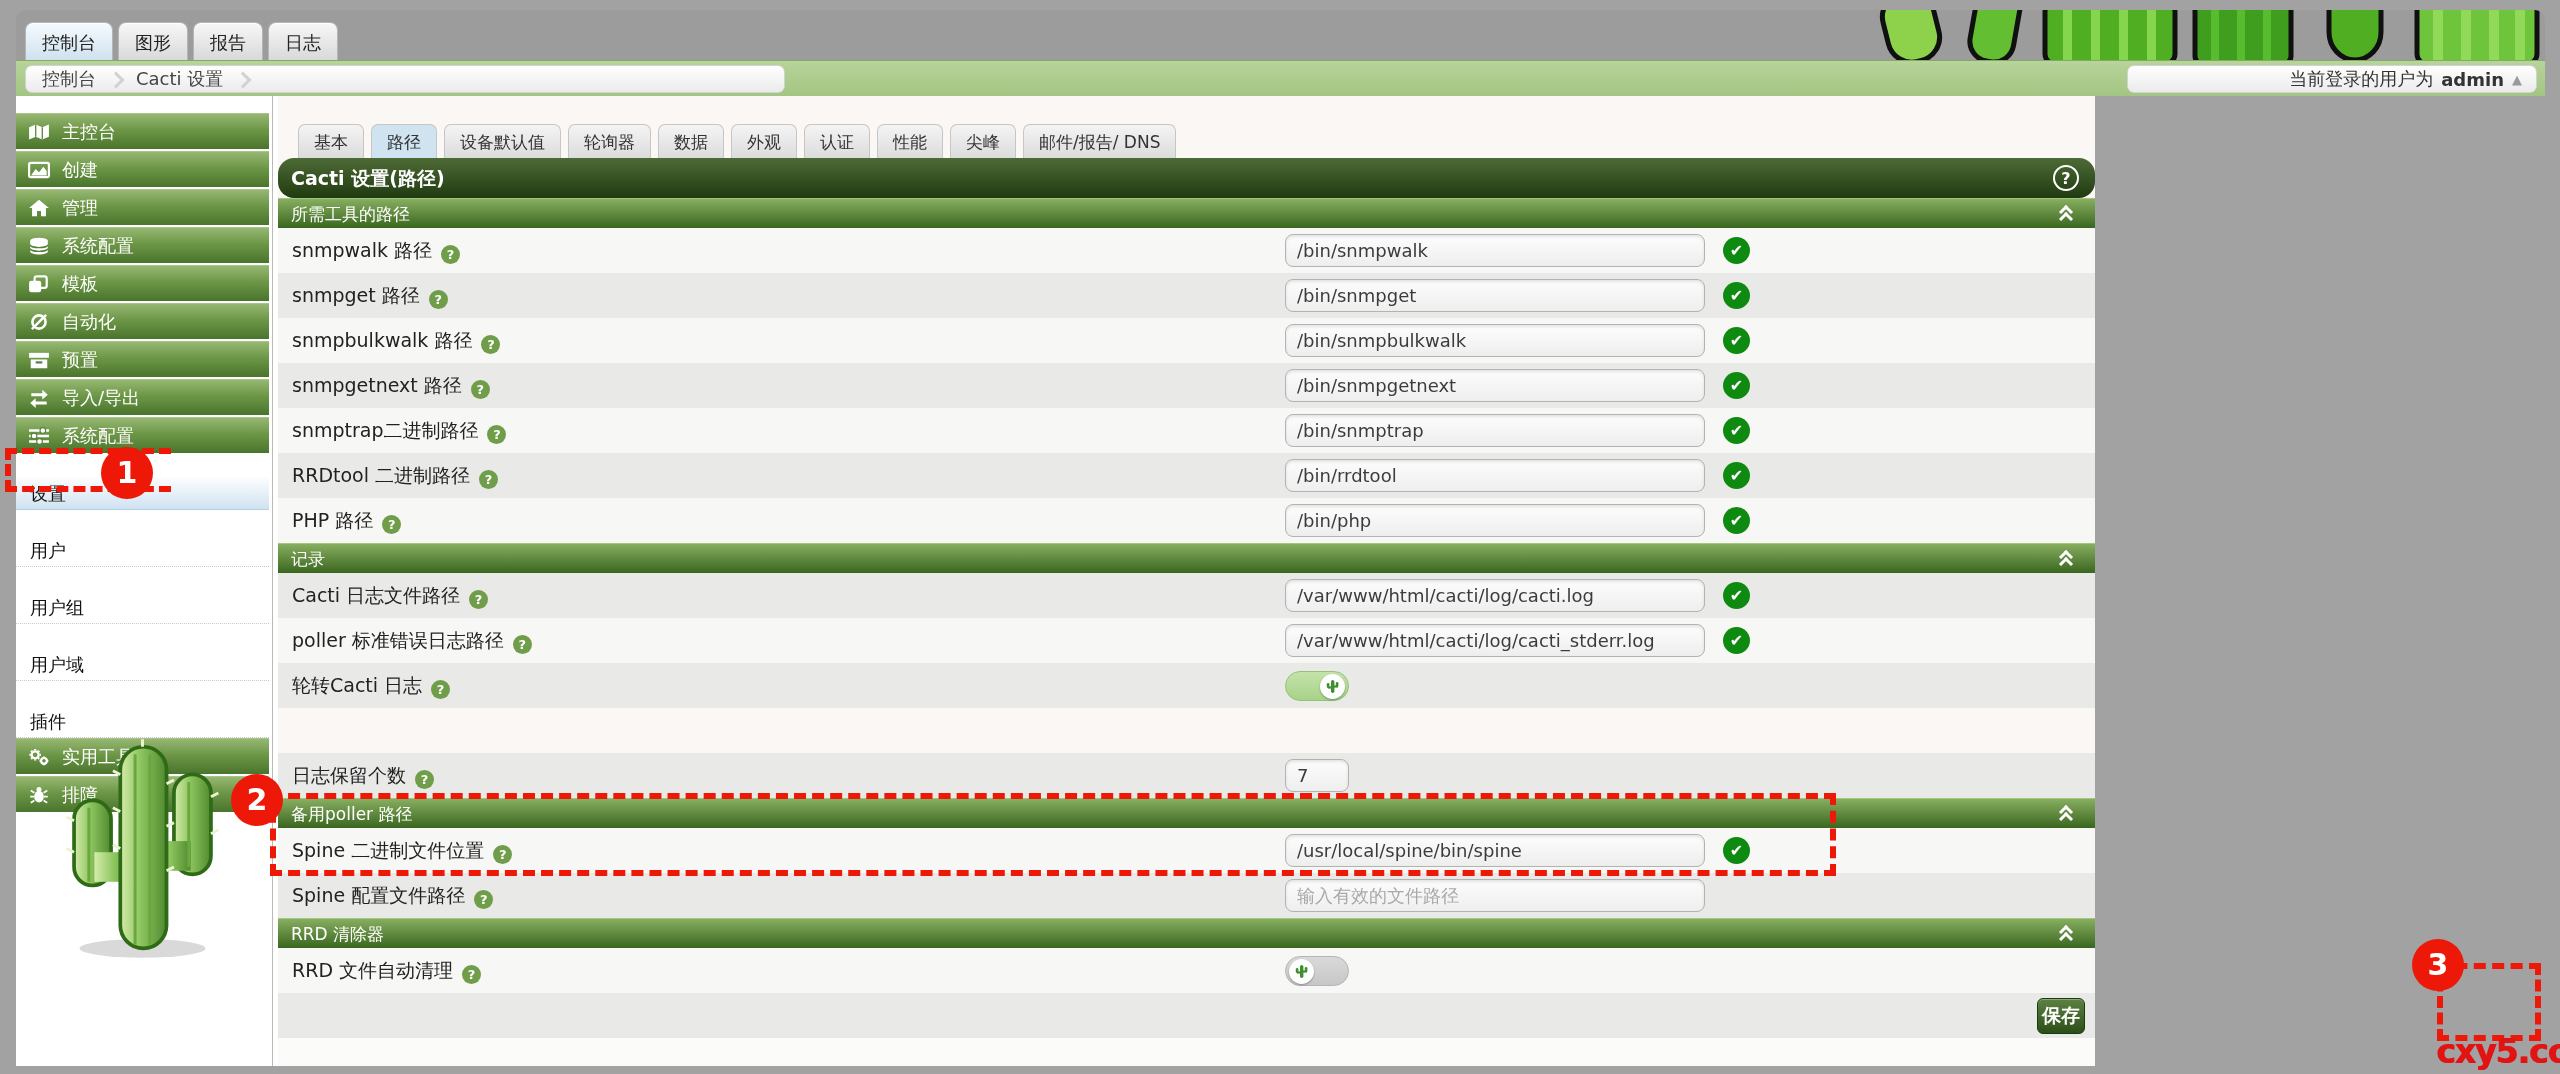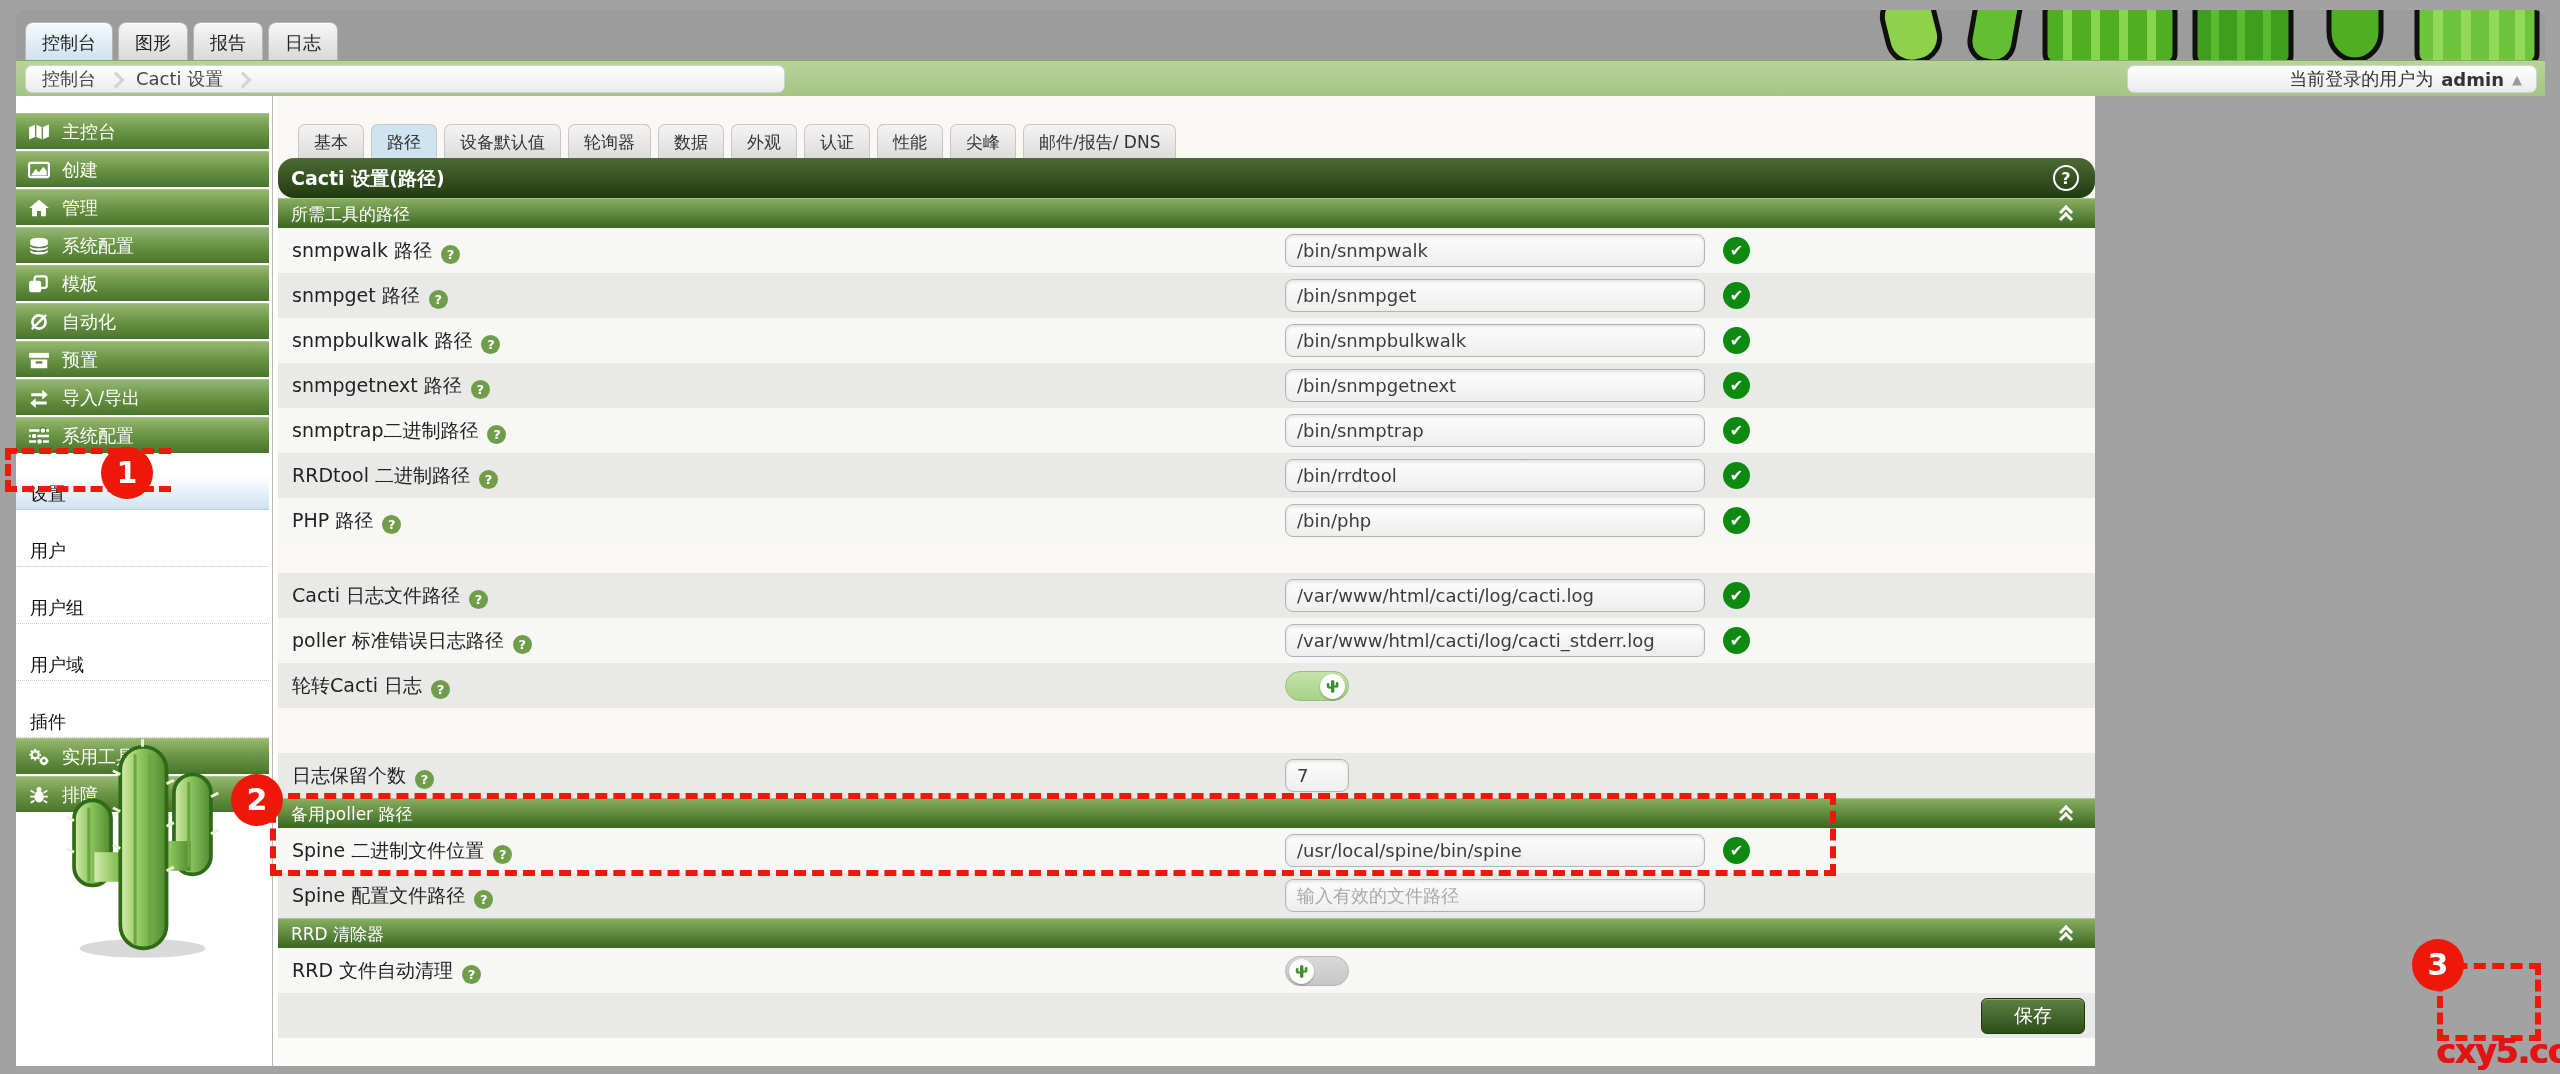--- a/index.html
+++ b/index.html
@@ -78,23 +78,23 @@
              background:linear-gradient(#f3f3f3,#e2e2e2); font-size:17px; color:#555; line-height:28px; padding:0 10px; }
   .sel-caret { position:absolute; right:9px; top:0; font-size:11px; color:#777; line-height:30px; }
   .toggle { position:absolute; left:1007px; top:8px; width:64px; height:30px; border-radius:15px; }
   .toggle.on { background:linear-gradient(#c4e3ab,#a7d287); border:1px solid #96c178; }
   .toggle.off { background:linear-gradient(#d9d9d9,#c7c7c7); border:1px solid #b5b5b5; }
   .knob { position:absolute; top:2px; width:25px; height:25px; border-radius:50%; background:#fff; box-shadow:0 1px 2px rgba(0,0,0,.3); }
   .toggle.on .knob { right:3px; } .toggle.off .knob { left:3px; }
   .knob svg { position:absolute; left:6px; top:5px; }
 
   .save-row { position:absolute; left:0; right:0; top:897px; height:45px; background:#e9e9e8; }
-  .save-btn { position:absolute; right:10px; top:5px; height:36px; padding:0 32px; border-radius:6px;
+  .save-btn { position:absolute; right:10px; top:5px; height:36px; padding:0 4px; border-radius:6px;
               background:linear-gradient(#5d8142,#2c4e19); border:1px solid #1d3a0e; color:#fff; font-size:19px;
-              line-height:34px; box-shadow:inset 0 1px 0 rgba(255,255,255,.3); }
+              line-height:34px; box-shadow:inset 0 1px 0 rgba(255,255,255,.3);font-weight:bold; }
   .below-save { position:absolute; left:0; right:0; top:942px; bottom:0; background:#fbfbfa; }
 
   
   .ann { position:absolute; z-index:50; }
   .ann-circle { width:52px; height:52px; border-radius:50%; background:#ee1808; color:#fff;
                 font-size:30px; font-weight:bold; text-align:center; line-height:52px; }
   .ann-rect { border:6px dashed #ee1808; }
   .watermark { position:absolute; left:2436px; top:1032px; z-index:60; color:#e21313; font-size:33px; font-weight:bold;
                letter-spacing:-1px; text-shadow:1px 0 #e21313; }
 </style>
@@ -328,20 +328,27 @@
         <div class="lbl"><span>RRDtool 二进制路径</span><span class="help">?</span></div>
         <div class="input">/bin/rrdtool</div>
         <div class="check">✔</div>
       </div>
       <div class="row r0" style="top:402px">
         <div class="lbl"><span>PHP 路径</span><span class="help">?</span></div>
         <div class="input">/bin/php</div>
         <div class="check">✔</div>
       </div>
 
+      <div class="sec-hdr" style="top:447px">
+        <span>记录</span>
+        <div class="chevs">
+            <i class="chev c1"></i>
+            <i class="chev c2"></i>
+          </div>
+      </div>
       <div class="row r1" style="top:477px">
         <div class="lbl"><span>Cacti 日志文件路径</span><span class="help">?</span></div>
         <div class="input">/var/www/html/cacti/log/cacti.log</div>
         <div class="check">✔</div>
       </div>
       <div class="row r0" style="top:522px">
         <div class="lbl"><span>poller 标准错误日志路径</span><span class="help">?</span></div>
         <div class="input">/var/www/html/cacti/log/cacti_stderr.log</div>
         <div class="check">✔</div>
       </div>

